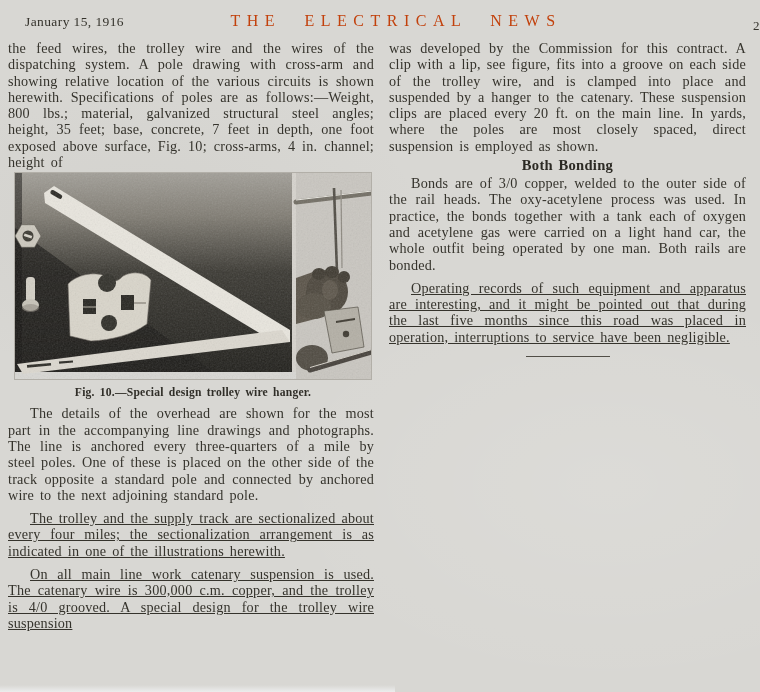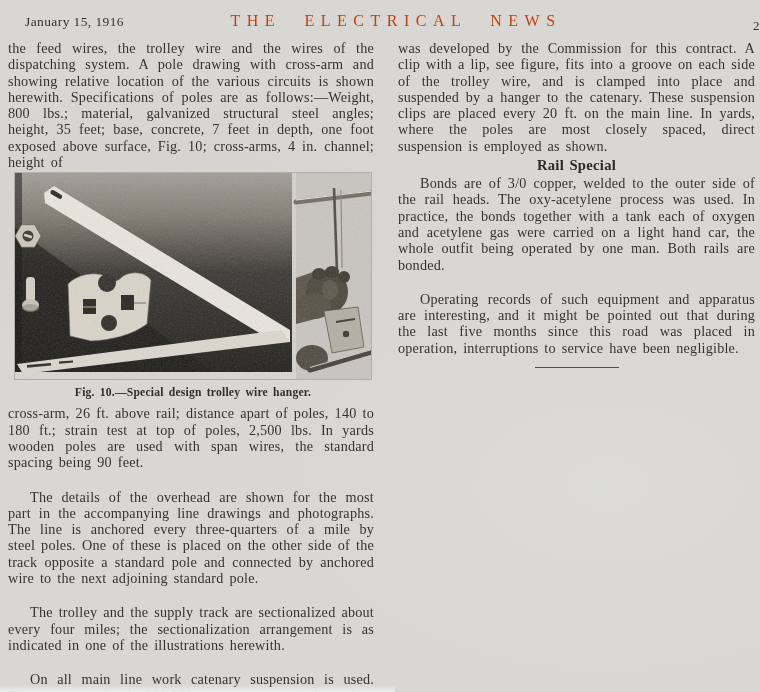--- a/index.html
+++ b/index.html
@@ -24,24 +24,24 @@
     position:absolute;left:0;right:0;top:2px;text-align:center;
     font-size:16px;letter-spacing:6.5px;word-spacing:13px;color:#c2410c;
   }
   .header .pagenum{position:absolute;right:26px;top:8px;font-size:13px;}
   .col{
     position:absolute;top:40px;
     font-size:14.2px;line-height:16.3px;
     text-align:justify;word-spacing:.15em;letter-spacing:.015em;
   }
   .col-left{left:8px;width:366px;}
-  .col-right{left:398px;width:357px;}
+  .col-right{left:389px;width:357px;}
   .para{margin:0;}
   .para.indent{text-indent:22px;}
-  .para + .para{margin-top:18px;}
+  .para + .para{margin-top:7px;text-decoration:underline;}
   .sec-head{
     margin:3px 0 2px 0;text-align:center;
     font-weight:bold;font-size:14.6px;line-height:16px;
     letter-spacing:.3px;word-spacing:.1em;color:#2c2a24;
   }
   .figure{margin:2px 6px 0 6px;width:358px;}
   .figure svg{display:block;width:358px;height:208px;}
   .fig-caption{
     margin:6px 0 6px 0;text-align:center;
     font-weight:bold;font-size:11.6px;line-height:13px;letter-spacing:.2px;color:#302e28;
@@ -134,28 +134,27 @@
         <ellipse cx="298" cy="186" rx="16" ry="13" fill="#4f4a41"></ellipse>
         <path d="M296,198 L358,180" stroke="#45403a" stroke-width="5" stroke-linecap="round"></path>
         <path d="M296,195.5 L358,177.5" stroke="#d8d4cb" stroke-width="1"></path>
 
         <rect x="0" y="0" width="358" height="208" filter="url(#grain)" opacity="0.18"></rect>
         <rect x="0.5" y="0.5" width="357" height="207" fill="none" stroke="#b2afa8" stroke-width="1"></rect>
       </svg>
       <div class="fig-caption">Fig. 10.—Special design trolley wire hanger.</div>
     </div>
 
-    <p class="para">cross-arm, 26 ft. above rail; distance apart of poles, 140 to 180 ft.; strain test at top of poles, 2,500 lbs.  In yards wooden poles are used with span wires, the standard spacing being 90 feet.</p>
     <p class="para indent">The details of the overhead are shown for the most part in the accompanying line drawings and photographs.  The line is anchored every three-quarters of a mile by steel poles. One of these is placed on the other side of the track opposite a standard pole and connected by anchored wire to the next adjoining standard pole.</p>
     <p class="para indent">The trolley and the supply track are sectionalized about every four miles; the sectionalization arrangement is as indicated in one of the illustrations herewith.</p>
     <p class="para indent">On all main line work catenary suspension is used.  The catenary wire is 300,000 c.m. copper, and the trolley is 4/0 grooved.  A special design for the trolley wire suspension</p>
   </div>
 
   <div class="col col-right">
     <p class="para">was developed by the Commission for this contract.  A clip with a lip, see figure, fits into a groove on each side of the trolley wire, and is clamped into place and suspended by a hanger to the catenary.  These suspension clips are placed every 20 ft. on the main line.  In yards, where the poles are most closely spaced, direct suspension is employed as shown.</p>
-    <h3 class="sec-head">Rail Special</h3>
+    <h3 class="sec-head">Both Bonding</h3>
     <p class="para indent">Bonds are of 3/0 copper, welded to the outer side of the rail heads.  The oxy-acetylene process was used.  In practice, the bonds together with a tank each of oxygen and acetylene gas were carried on a light hand car, the whole outfit being operated by one man.  Both rails are bonded.</p>
     <p class="para indent">Operating records of such equipment and apparatus are interesting, and it might be pointed out that during the last five months since this road was placed in operation, interruptions to service have been negligible.</p>
     <div class="end-rule"></div>
   </div>
 
   <div class="scan-edge"></div>
 </div>
 
 </body></html>

